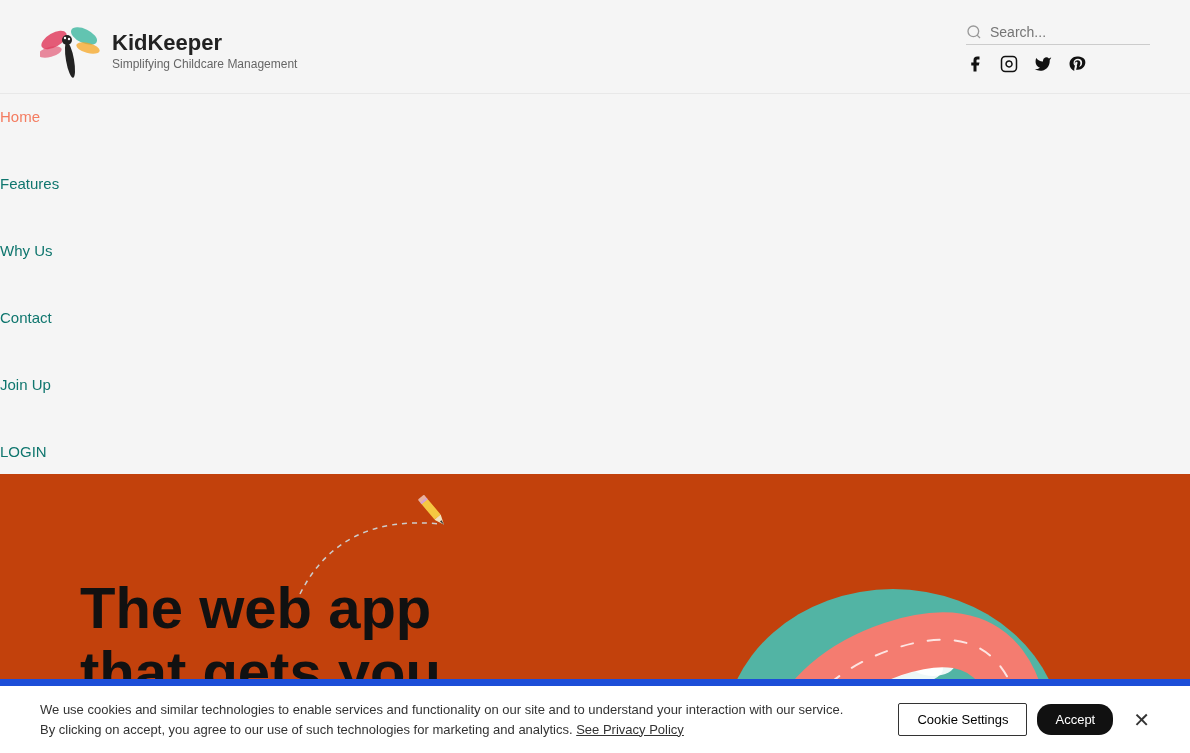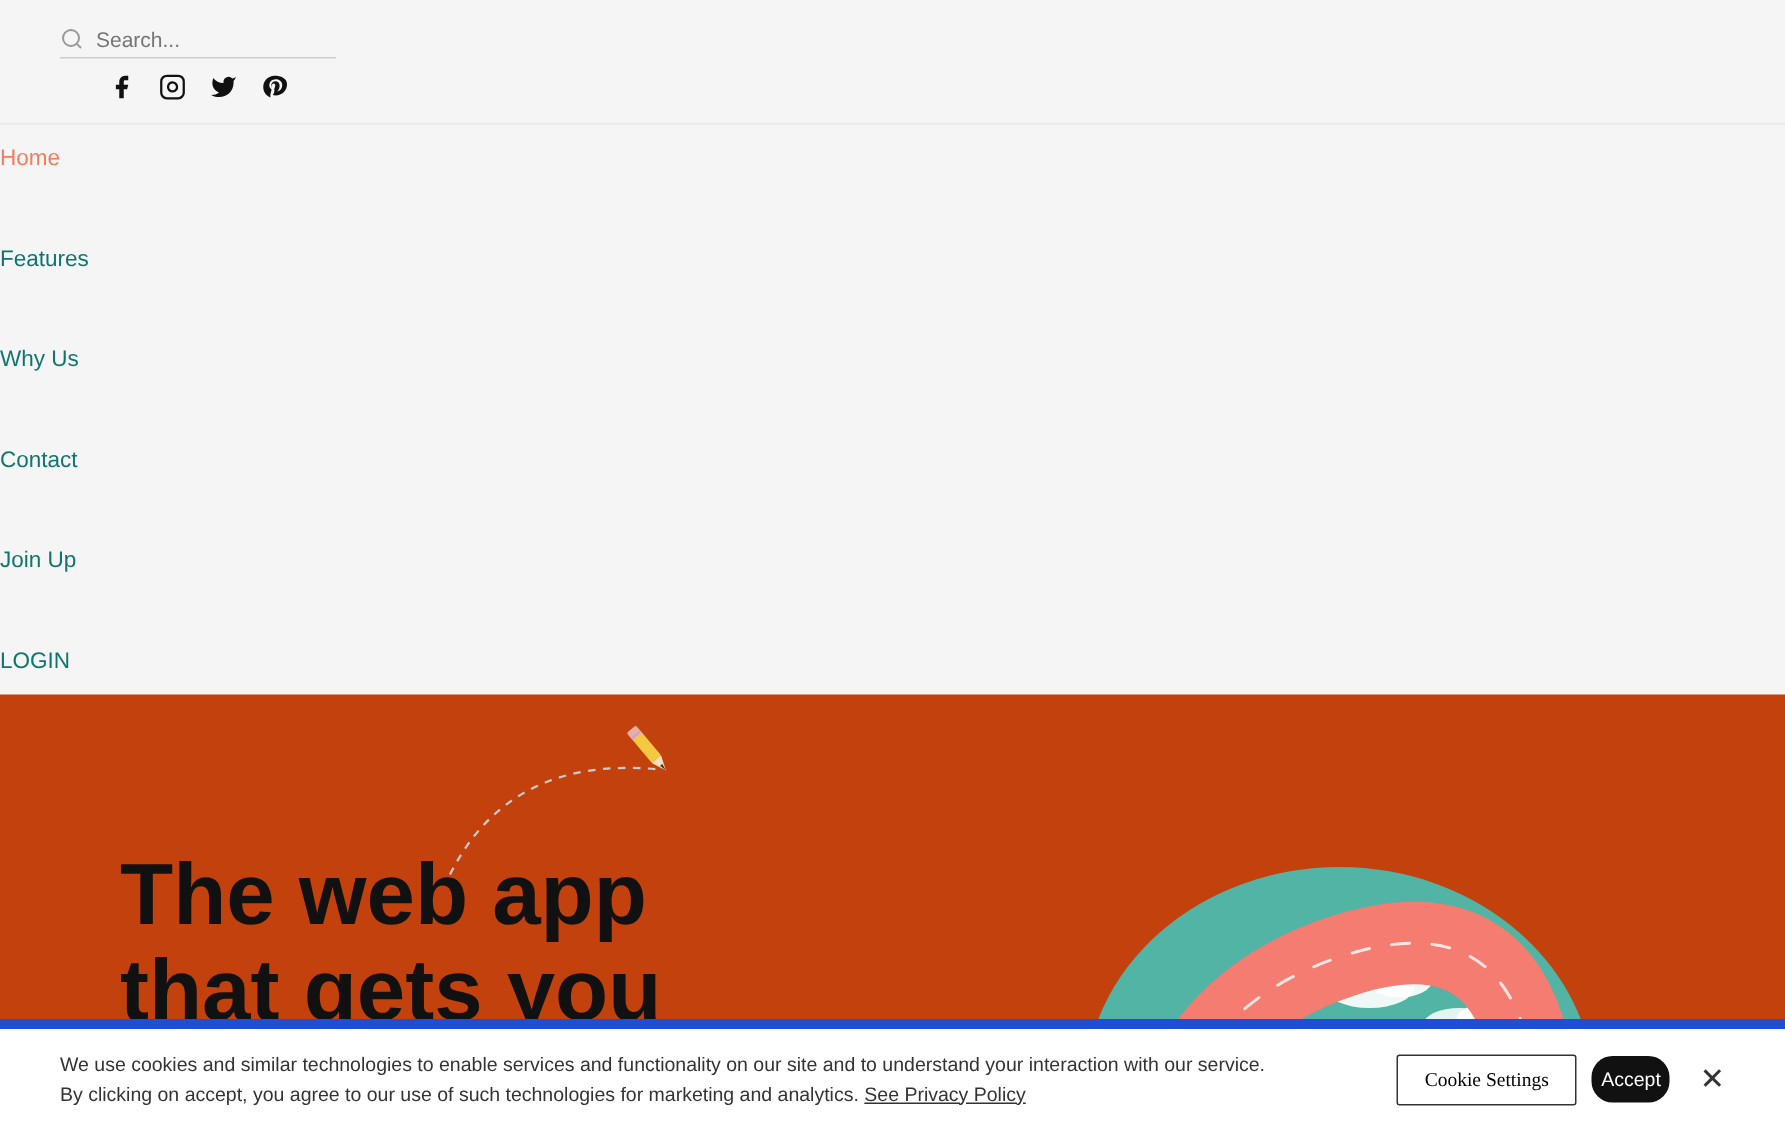--- a/index.html
+++ b/index.html
@@ -28,21 +28,21 @@
       color: #222;
       line-height: 1.2;
     }
     .logo-text p {
       font-size: 12px;
       color: #666;
     }
     .header-right {
       display: flex;
       flex-direction: column;
-      align-items: center;
+      align-items: flex-start;
       gap: 10px;
     }
     .search-bar {
       display: flex;
       align-items: center;
       gap: 8px;
       border-bottom: 1px solid #ccc;
       padding-bottom: 4px;
     }
     .search-bar input {
@@ -156,27 +156,26 @@
       align-items: center;
       gap: 10px;
     }
     .cookie-settings-btn {
       border: 1px solid #333;
       background: #fff;
       padding: 8px 18px;
       font-size: 13px;
       cursor: pointer;
       border-radius: 2px;
-      font-family: Liberation Serif, serif;
     }
     .cookie-accept-btn {
       background: #111;
       color: #fff;
       border: none;
-      padding: 8px 6px;
+      padding: 8px 18px;
       font-size: 13px;
       cursor: pointer;
       border-radius: 14px;
     }
     .cookie-close {
       font-size: 20px;
       cursor: pointer;
       color: #333;
       margin-left: 10px;
       background: none;
@@ -193,20 +192,42 @@
       font-weight: 900;
       letter-spacing: -2px;
       pointer-events: none;
       user-select: none;
     }
   </style>
 </head>
 <body>
 
 <div class="header-top">
+  <div class="logo-area">
+
+    <svg class="logo-icon" viewBox="0 0 60 65" fill="none" xmlns="http://www.w3.org/2000/svg">
+
+      <ellipse cx="30" cy="42" rx="4" ry="18" fill="#222" transform="rotate(-10 30 42)"></ellipse>
+
+      <ellipse cx="14" cy="22" rx="14" ry="7" fill="#e04060" opacity="0.85" transform="rotate(-30 14 22)"></ellipse>
+      <ellipse cx="10" cy="34" rx="12" ry="5" fill="#e04060" opacity="0.6" transform="rotate(-15 10 34)"></ellipse>
+
+      <ellipse cx="44" cy="18" rx="14" ry="7" fill="#3db8a0" opacity="0.8" transform="rotate(25 44 18)"></ellipse>
+      <ellipse cx="48" cy="30" rx="12" ry="5" fill="#f5a623" opacity="0.75" transform="rotate(15 48 30)"></ellipse>
+
+      <circle cx="27" cy="22" r="5" fill="#222"></circle>
+
+      <circle cx="25" cy="20" r="1.2" fill="#fff"></circle>
+      <circle cx="29" cy="21" r="1.2" fill="#fff"></circle>
+    </svg>
+    <div class="logo-text">
+      <h1>KidKeeper</h1>
+      <p>Simplifying Childcare Management</p>
+    </div>
+  </div>
 
   <div class="header-right">
     <div class="search-bar">
       <svg width="16" height="16" viewBox="0 0 24 24" fill="none" stroke="#999" stroke-width="2">
         <circle cx="11" cy="11" r="8"></circle>
           <line x1="21" y1="21" x2="16.65" y2="16.65"></line>
       </svg>
       <input type="text" placeholder="Search..." style="">
     </div>
     <div class="social-icons">

